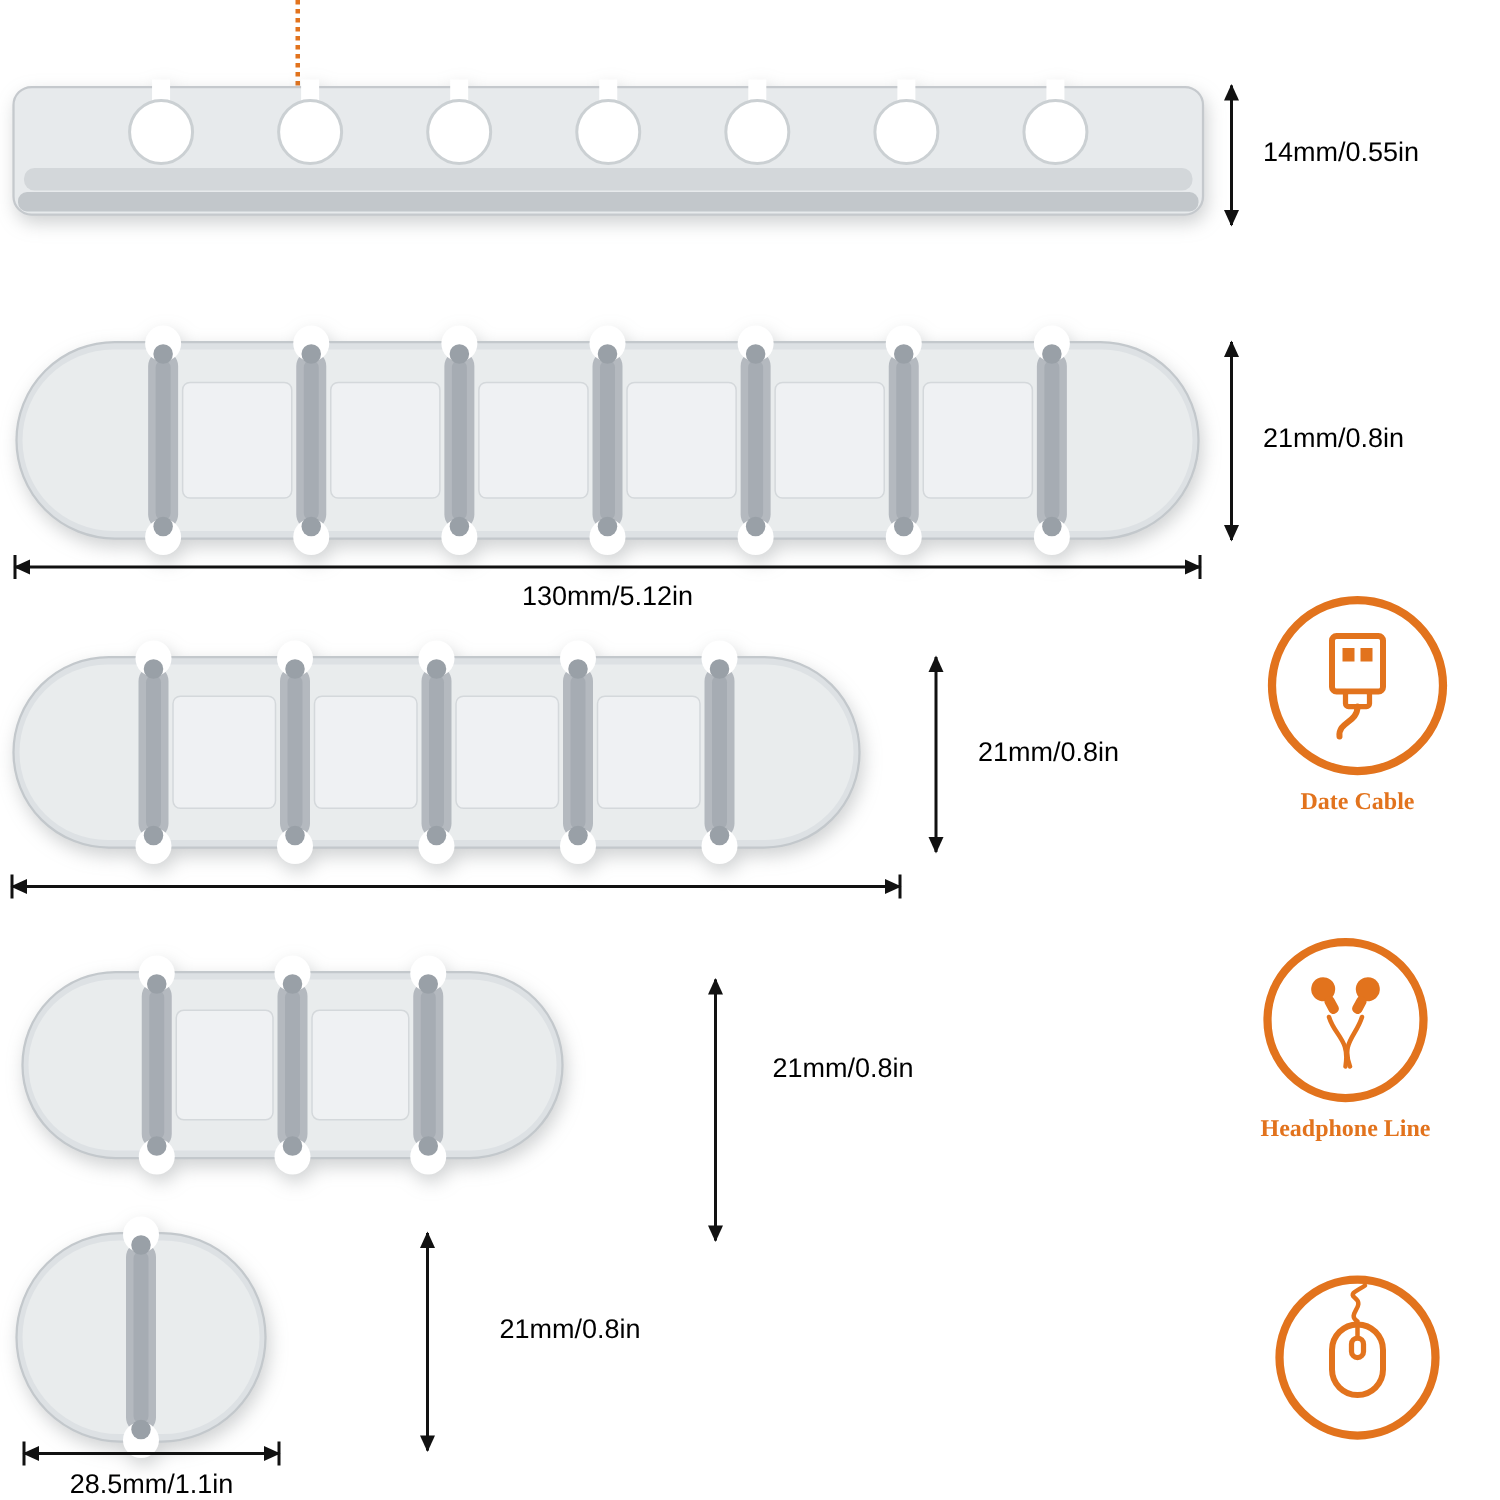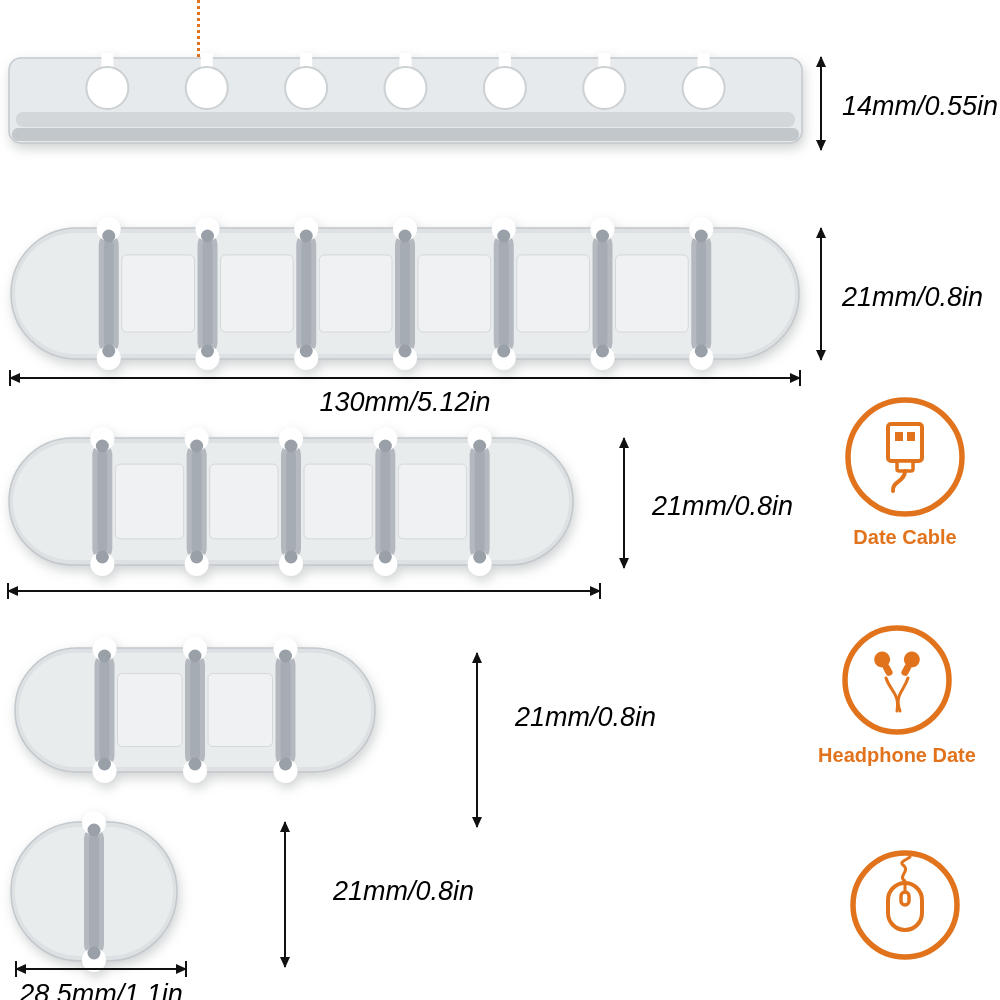--- a/index.html
+++ b/index.html
@@ -18,25 +18,25 @@
                      border:5px solid transparent; border-bottom:0; border-top:11px solid #111; }
 
   .arrow-h { position: absolute; height: 0; border-top: 2px solid #111; }
   .arrow-h::before { content:""; position:absolute; top:-6px; left:-1px; width:0; height:0;
                      border:5px solid transparent; border-left:0; border-right:11px solid #111; }
   .arrow-h::after  { content:""; position:absolute; top:-6px; right:-1px; width:0; height:0;
                      border:5px solid transparent; border-right:0; border-left:11px solid #111; }
   .tick { position:absolute; width:2px; height:16px; background:#111; top:-9px; }
   .tick-l { left:-1px; } .tick-r { right:-1px; }
 
-  .dim { position: absolute; font-size: 27px; color: #000; white-space: nowrap; font-style: italic; }
+  .dim { position: absolute; font-size: 18px; color: #000; white-space: nowrap; }
   .dim-c { text-align: center; }
 
   .legend-icon { position: absolute; }
-  .legend-label { position: absolute; font-size: 20px; font-weight: 700; color: var(--accent); text-align: center; white-space: nowrap; }
+  .legend-label { position: absolute; font-size: 16px; font-weight: 700; color: var(--accent); text-align: center; white-space: nowrap; font-family: Liberation Serif, serif; }
 
   .ring { stroke: var(--accent); stroke-width: 5.5; fill: none; }
   .st   { stroke: var(--accent); stroke-width: 4; fill: none; stroke-linecap: round; }
   .st2  { stroke: var(--accent); stroke-width: 3; fill: none; stroke-linecap: round; }
   .fl   { fill: var(--accent); }
   .swf  { stroke: var(--accent); stroke-width: 4; fill: #ffffff; }
   .sw2  { stroke: var(--accent); stroke-width: 3.5; fill: #ffffff; }
 </style>
 </head>
 <body>
@@ -232,21 +232,21 @@
       <circle cx="44" cy="36" r="8" class="fl"></circle>
       <rect x="40.5" y="42" width="7" height="12" rx="3" class="fl"></rect>
     </g>
     <g transform="rotate(28 70 40)">
       <circle cx="70" cy="36" r="8" class="fl"></circle>
       <rect x="66.5" y="42" width="7" height="12" rx="3" class="fl"></rect>
     </g>
     <path d="M46 55 C50 68 60 70 57 88" class="st2"></path>
     <path d="M68 55 C64 68 54 72 60 88" class="st2"></path>
   </svg>
-  <div class="legend-label" style="left:797px; top:744px; width:200px">Headphone Date</div>
+  <div class="legend-label" style="left:797px; top:744px; width:200px">Headphone Line</div>
 
   <svg class="legend-icon" width="114" height="114" viewBox="0 0 114 114" style="left:848px; top:848px">
     <circle cx="57" cy="57" r="52" class="ring"></circle>
     <path d="M57 33 C49 28 63 23 55 17 C51 14 58 12 62 9" class="st2"></path>
     <rect x="40" y="35" width="34" height="47" rx="17" class="swf"></rect>
     <line x1="57" y1="36" x2="57" y2="56" class="st2"></line>
     <rect x="53" y="44" width="8" height="13" rx="4" class="sw2"></rect>
   </svg>
 
 </div>

